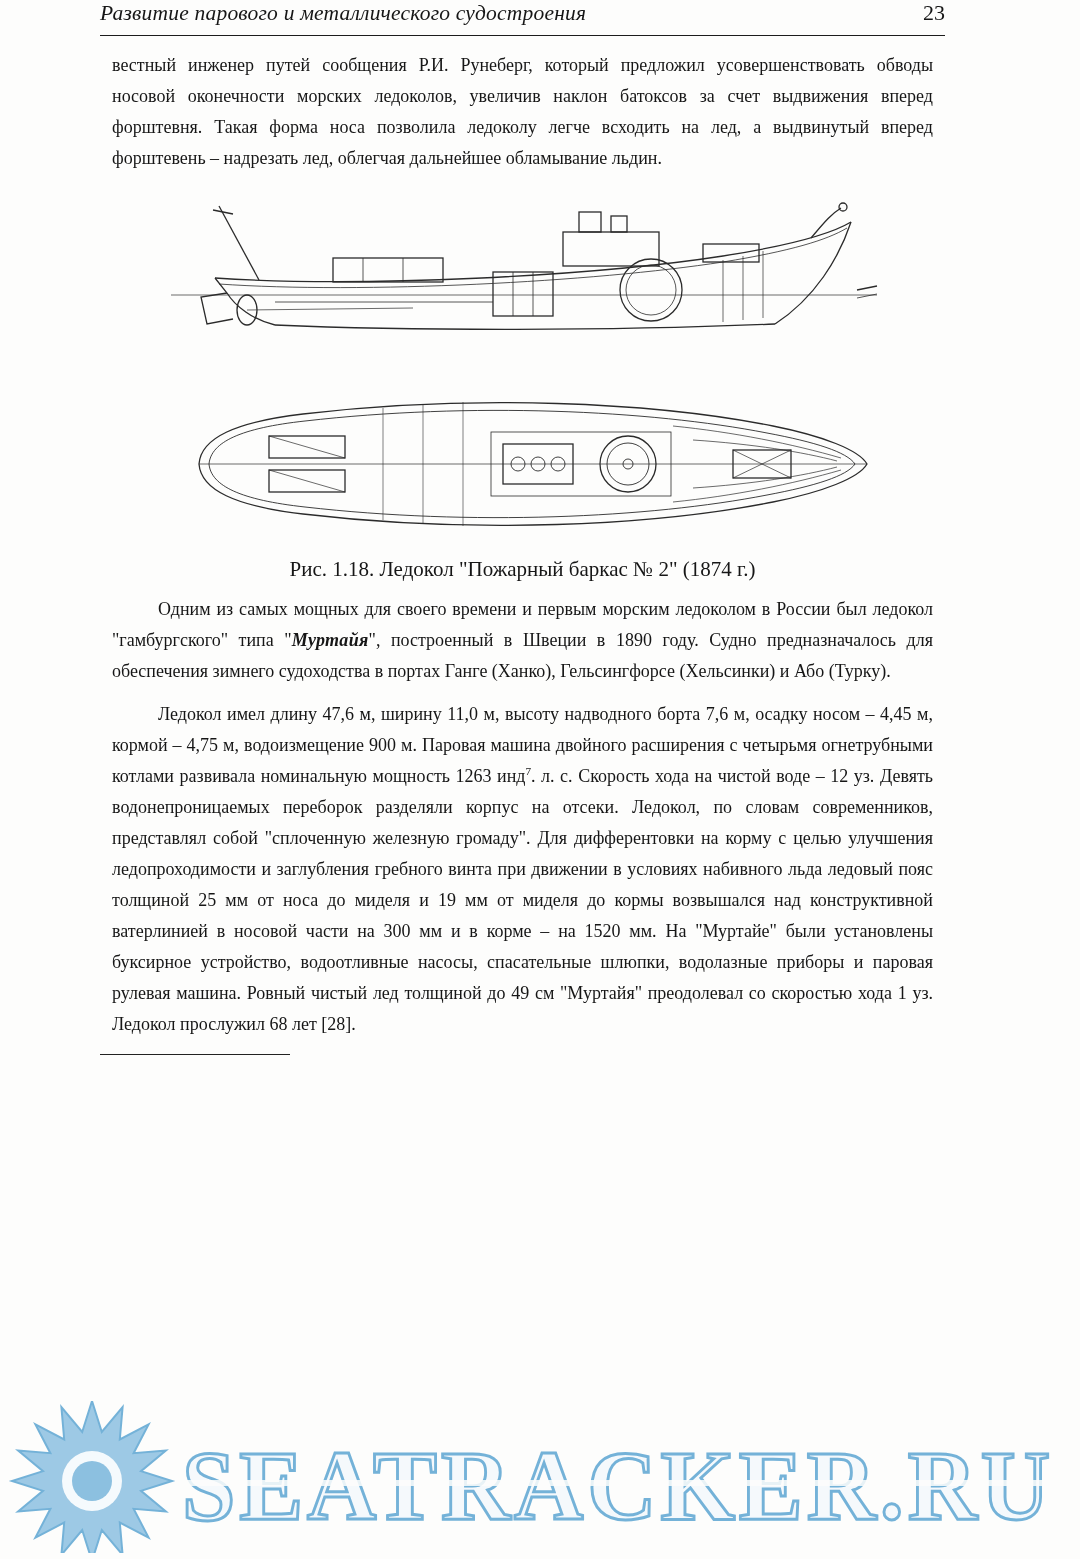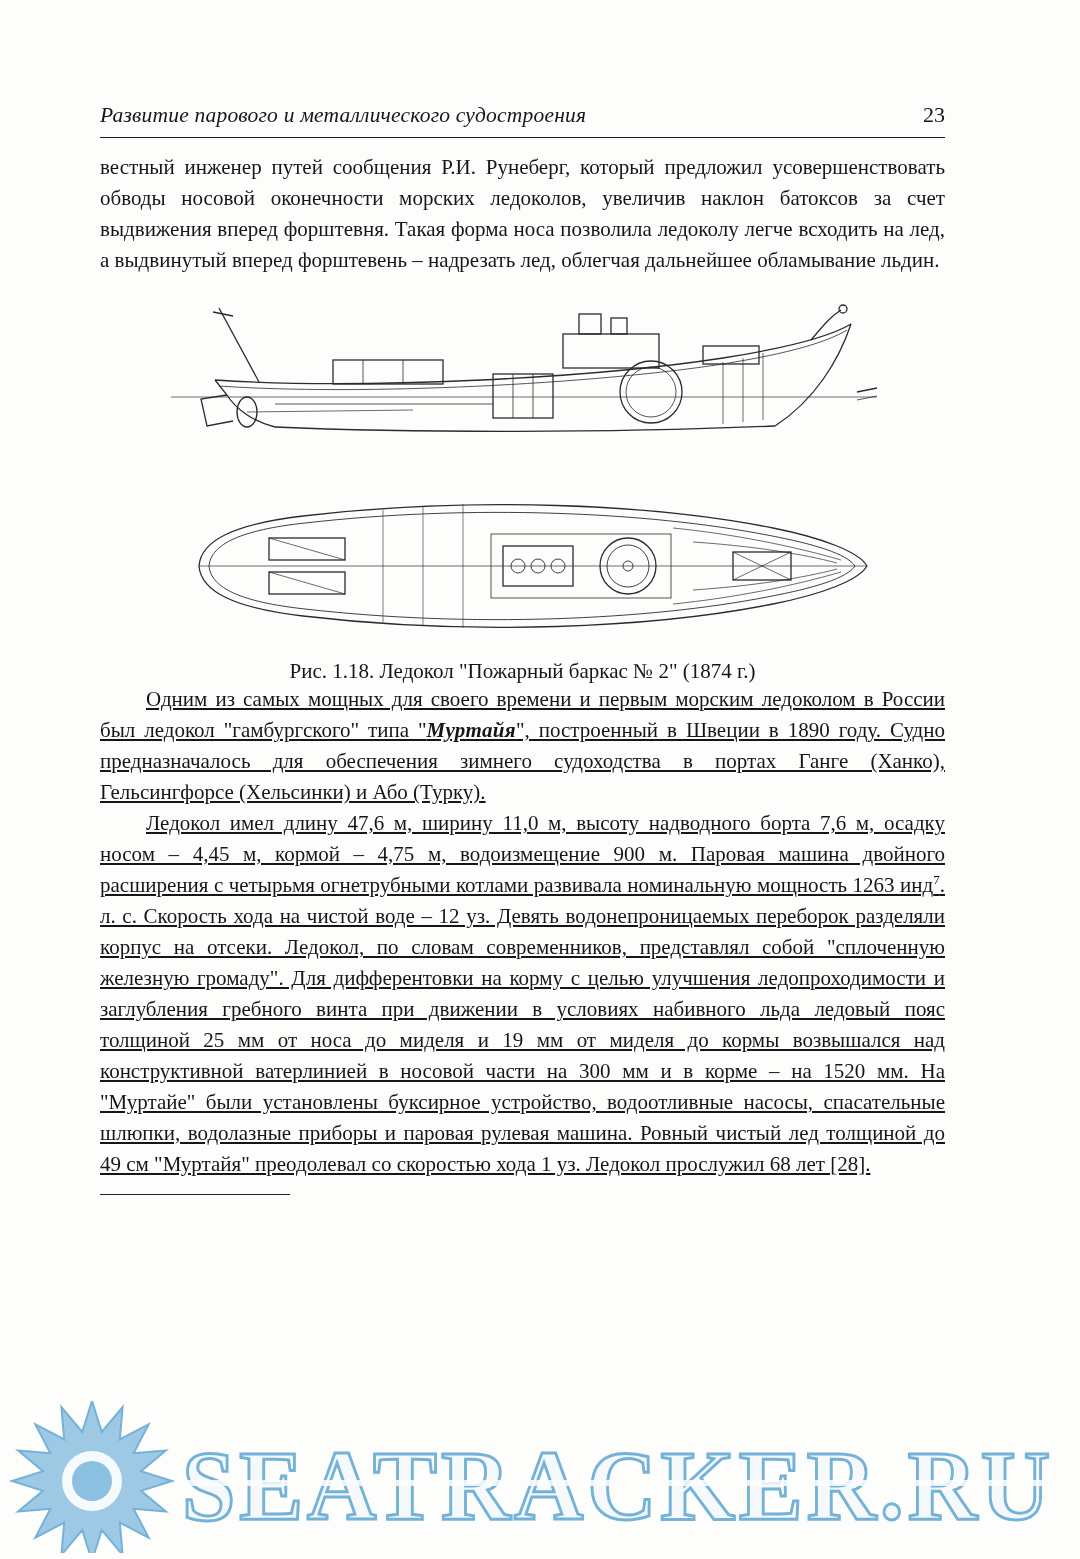--- a/index.html
+++ b/index.html
@@ -11,42 +11,41 @@
     color: #161616;
     font-family: "Liberation Serif", serif;
     overflow: hidden;
   }
   .content {
     position: absolute;
     left: 100px; top: 0;
     width: 845px;
   }
   .header-row {
-    margin-top: 102px;
     display: flex;
     justify-content: space-between;
     align-items: center;
     border-bottom: 1.6px solid #1c1c1c;
     padding-bottom: 9px;
   }
   .running-title {
     font-style: italic;
     font-size: 21.5px;
     letter-spacing: 0.2px;
   }
   .page-number { font-size: 22px; }
 
   .para {
-    font-size: 21px;
+    font-size: 18px;
     line-height: 31px;
     text-align: justify;
-    margin: 0;
+    margin: 12px;
   }
   .para-first { margin-top: 14px; }
-  .indent { text-indent: 46px; text-decoration: underline; }
+  .indent { text-indent: 46px; }
   .para b i { letter-spacing: 0.3px; }
 
   sup {
     font-size: 0.62em;
     vertical-align: super;
     line-height: 0;
   }
 
   .figure { margin: 24px 0 0 0; text-align: center; }
   .ship-plan { margin-top: 30px; }

